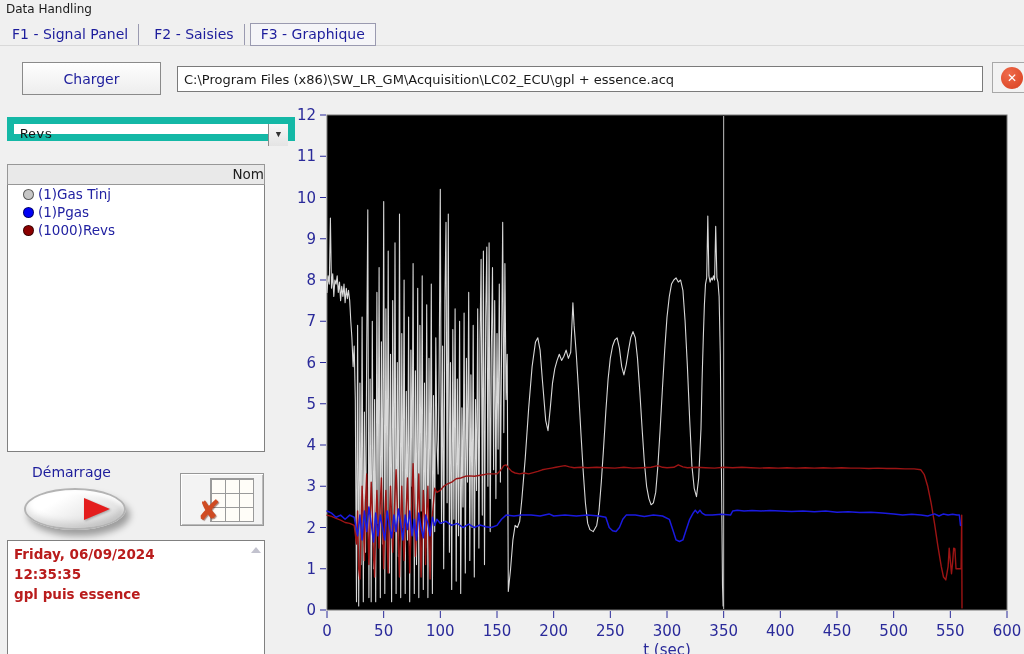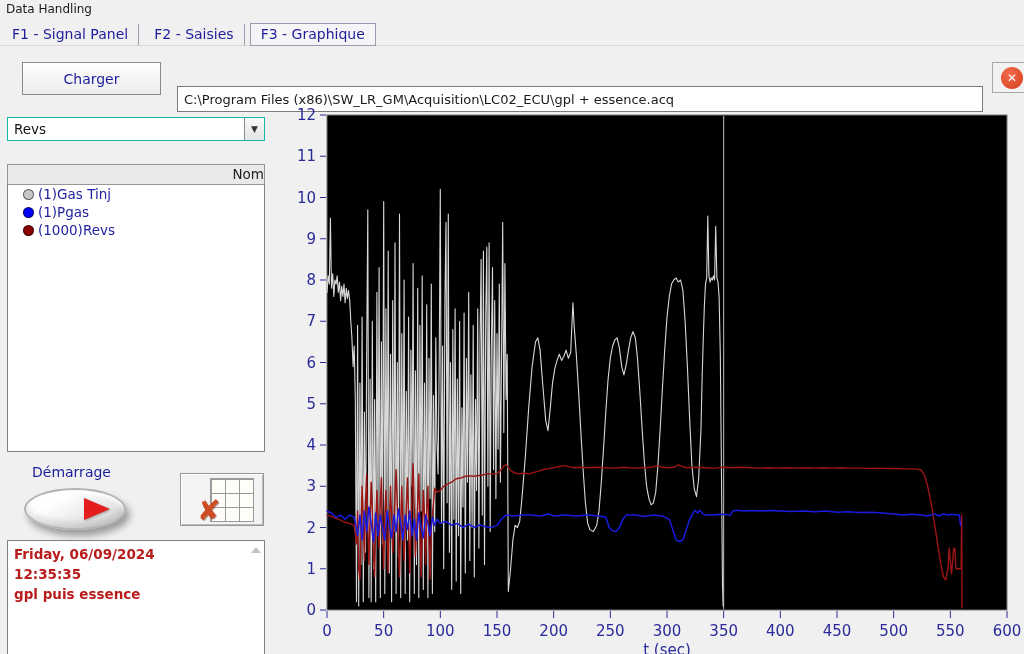--- a/index.html
+++ b/index.html
@@ -15,30 +15,30 @@
   .tab{display:inline-block;height:21px;line-height:21px;padding:0 10px;
        font-size:14px;color:#1d1d9c;border-right:1px solid #9a9ab0;cursor:default;}
   .tab.active{border:1px solid #9a9ab0;background:#f5f5f8;margin-right:4px;}
 
   
   .btn-charger{position:absolute;left:10px;top:62px;width:137px;height:31px;
        background:linear-gradient(#fefefe,#ededed);border:1px solid #8a8a8a;
        font-size:14px;color:#1d1d9c;display:flex;align-items:center;justify-content:center;margin-left:12px;}
   .path-box{position:absolute;left:177px;top:66px;width:806px;height:26px;
        background:#fff;border:1px solid #7a7a7a;font-size:13px;color:#1a1a1a;
-       padding:0 0 0 6px;box-sizing:border-box;font-family:"DejaVu Sans","Liberation Sans",sans-serif;margin-top:20px;}
+       padding:0 0 0 6px;box-sizing:border-box;font-family:"DejaVu Sans","Liberation Sans",sans-serif;}
   .btn-close{position:absolute;left:992px;top:62px;width:40px;height:31px;
        background:#f2f2f2;border:1px solid #a8a8a8;box-sizing:border-box;}
   .btn-close .circ{position:absolute;left:8px;top:4px;width:22px;height:22px;border-radius:50%;
        background:radial-gradient(circle at 35% 30%,#ef6a4a,#d8401f);display:flex;
        align-items:center;justify-content:center;color:#fff;font-size:12px;font-weight:bold;}
 
   
-  .dropdown{position:absolute;left:7px;top:117px;width:258px;height:24px;background:#fff;
-       border:1px solid #14b8a6;box-sizing:border-box;}
+  .dropdown{position:absolute;left:7px;top:117px;width:288px;height:24px;background:#fff;
+       border:7px solid #14b8a6;box-sizing:border-box;font-family:Liberation Mono, monospace;}
   .dropdown .val{position:absolute;left:6px;top:3px;font-size:13.5px;color:#141414;}
   .dropdown .arrow-btn{position:absolute;right:0;top:0;width:19px;height:22px;
        background:linear-gradient(#f8f8f8,#e4e4e4);border-left:1px solid #8a8a8a;
        display:flex;align-items:center;justify-content:center;font-size:9px;color:#333;}
 
   
   .listbox{position:absolute;left:7px;top:164px;width:258px;height:288px;background:#fff;
        border:1px solid #808080;box-sizing:border-box;}
   .listbox .hdr{height:19px;line-height:19px;background:#e9e9e9;border:1px solid #979797;
        margin:-1px -1px 0 -1px;padding-left:6px;font-size:13.5px;color:#1e1e1e;text-align:right;}

